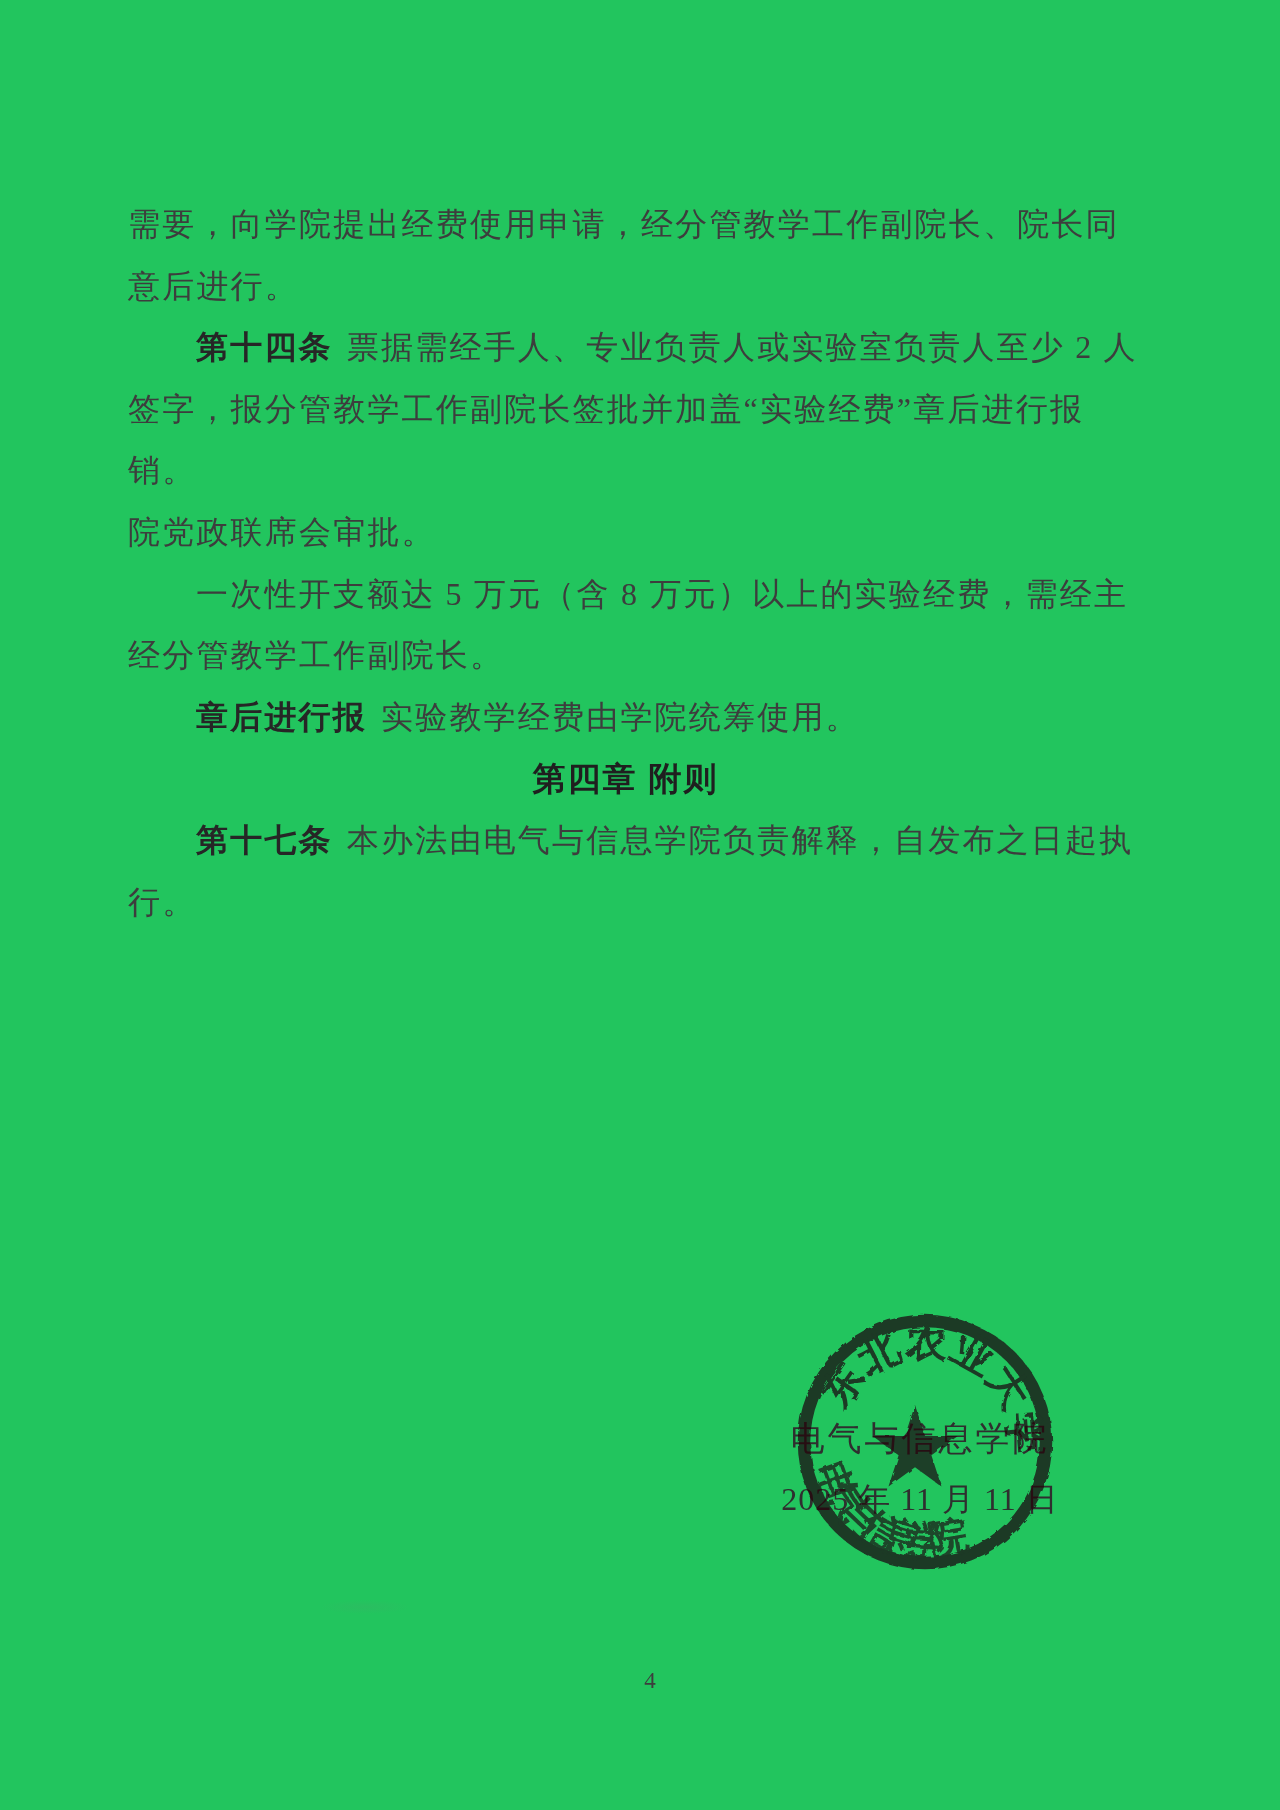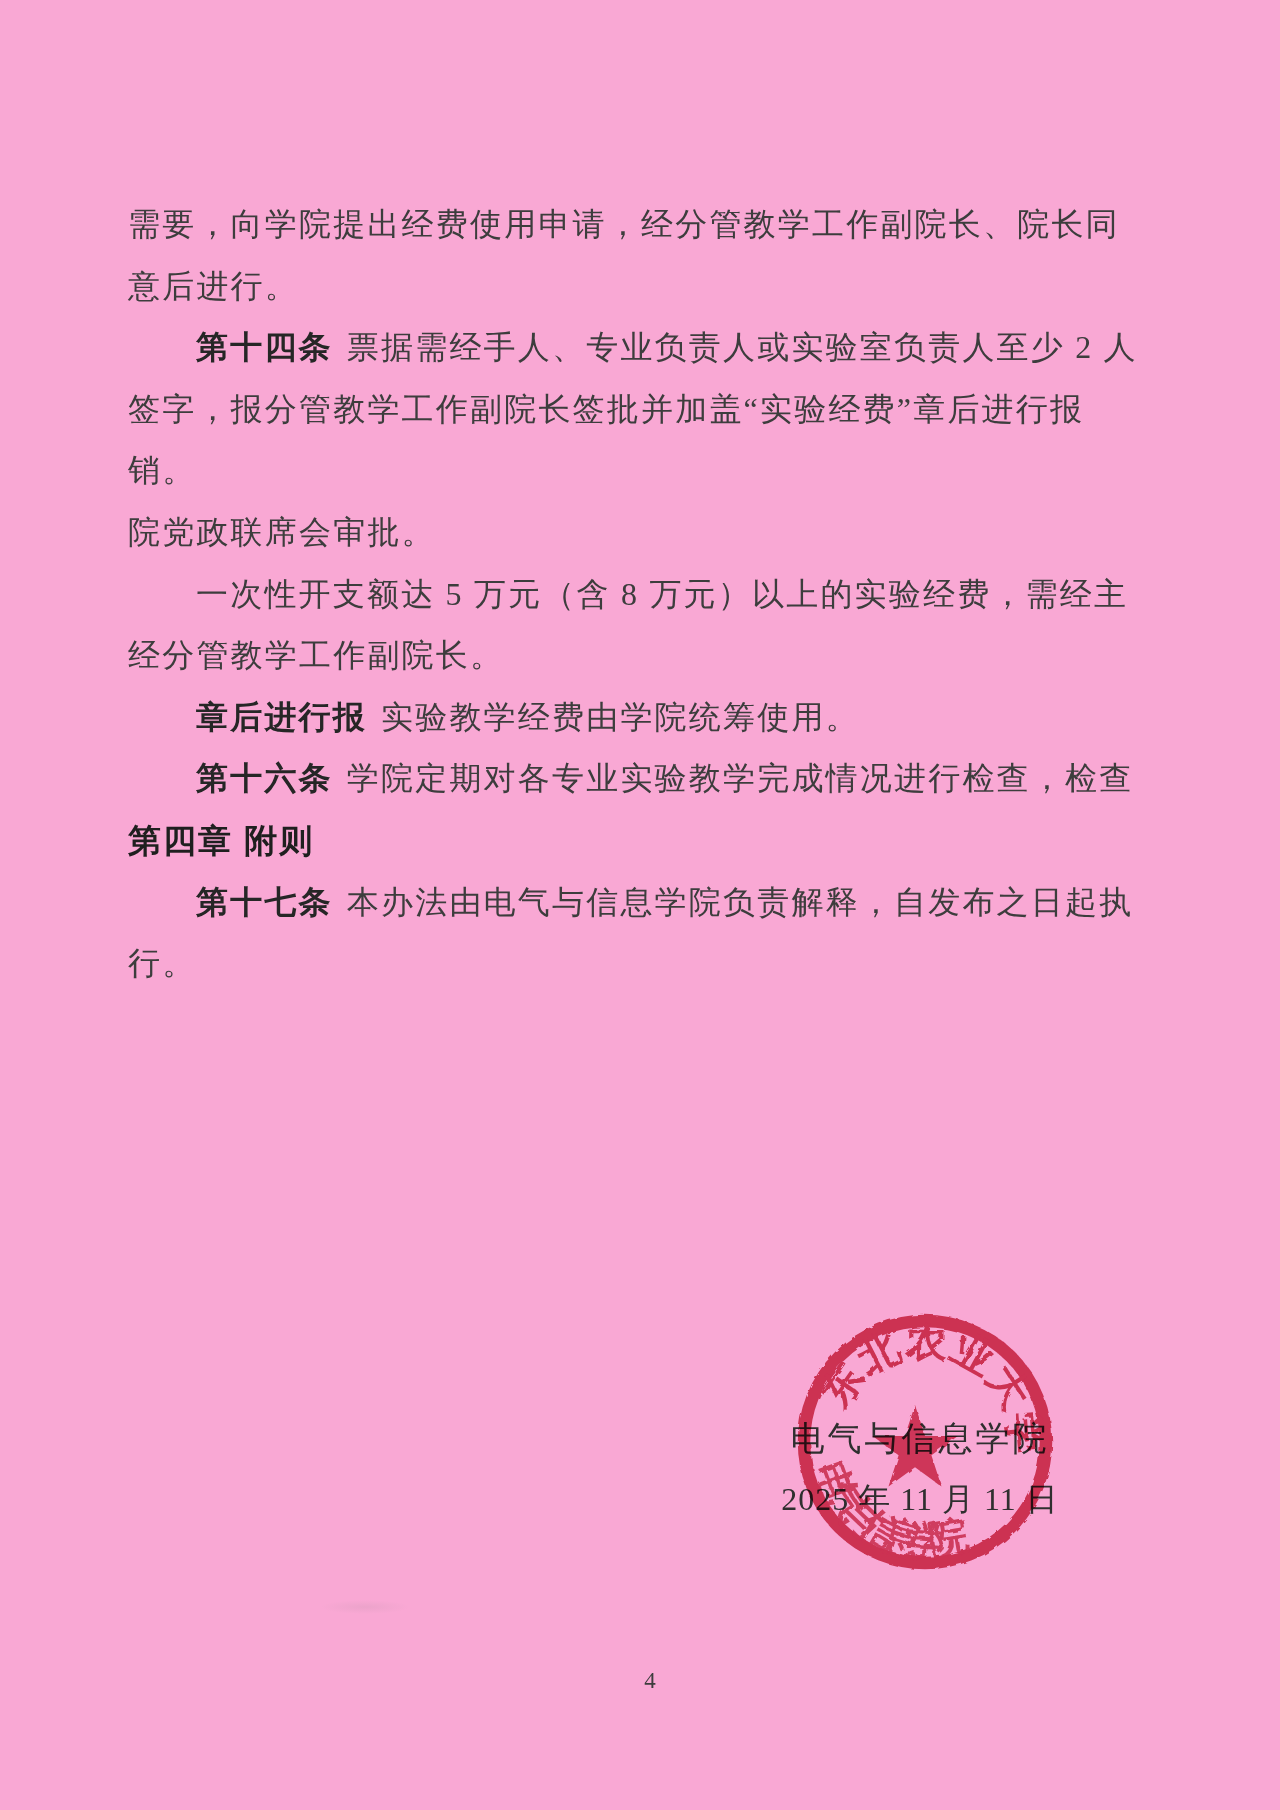--- a/index.html
+++ b/index.html
@@ -1,20 +1,20 @@
 <!DOCTYPE html>
 <html><head>
 <meta charset="utf-8">
 <style>
   html,body{margin:0;padding:0;}
   .page{
     position:relative;
     width:1280px;
     height:1810px;
-    background:#f9a8d4;
+    background:#22c55e;
     overflow:hidden;
     font-family:"Liberation Serif","DejaVu Serif",serif;
     color:#3d3d3d;
   }
   
   .text-block{
     position:absolute;
     left:128px;
     top:194px;
     width:995px;
@@ -27,21 +27,21 @@
     color:#3d3d3d;
   }
   .line.indent{ padding-left:68px; }
   .line .lead{
     font-family:"Liberation Sans","DejaVu Sans",sans-serif;
     font-weight:700;
     color:#262626;
     margin-right:14px;
   }
   .line.heading{
-    text-align:left;
+    text-align:center;
     font-family:"Liberation Sans","DejaVu Sans",sans-serif;
     font-weight:700;
     font-size:33px;
     color:#1f1f1f;
     letter-spacing:2px;
   }
   
   .sig-org{
     position:absolute;
     left:920px; top:1416px;
@@ -93,21 +93,20 @@
   <div class="text-block">
       <div class="line">需要，向学院提出经费使用申请，经分管教学工作副院长、院长同</div>
       <div class="line">意后进行。</div>
       <div class="line indent"><span class="lead">第十四条</span>票据需经手人、专业负责人或实验室负责人至少 2 人</div>
       <div class="line">签字，报分管教学工作副院长签批并加盖“实验经费”章后进行报</div>
       <div class="line">销。</div>
       <div class="line">院党政联席会审批。</div>
       <div class="line indent">一次性开支额达 5 万元（含 8 万元）以上的实验经费，需经主</div>
       <div class="line">经分管教学工作副院长。</div>
       <div class="line indent"><span class="lead">章后进行报</span>实验教学经费由学院统筹使用。</div>
-      <div class="line indent"><span class="lead">第十六条</span>学院定期对各专业实验教学完成情况进行检查，检查</div>
       <div class="line heading">第四章 附则</div>
       <div class="line indent"><span class="lead">第十七条</span>本办法由电气与信息学院负责解释，自发布之日起执</div>
       <div class="line">行。</div>
     </div>
 
   <div class="sig-org">电气与信息学院</div>
   <div class="sig-date">2025 年 11 月 11 日</div>
 
   <svg class="stamp" viewBox="0 0 280 280" xmlns="http://www.w3.org/2000/svg">
     <defs>

